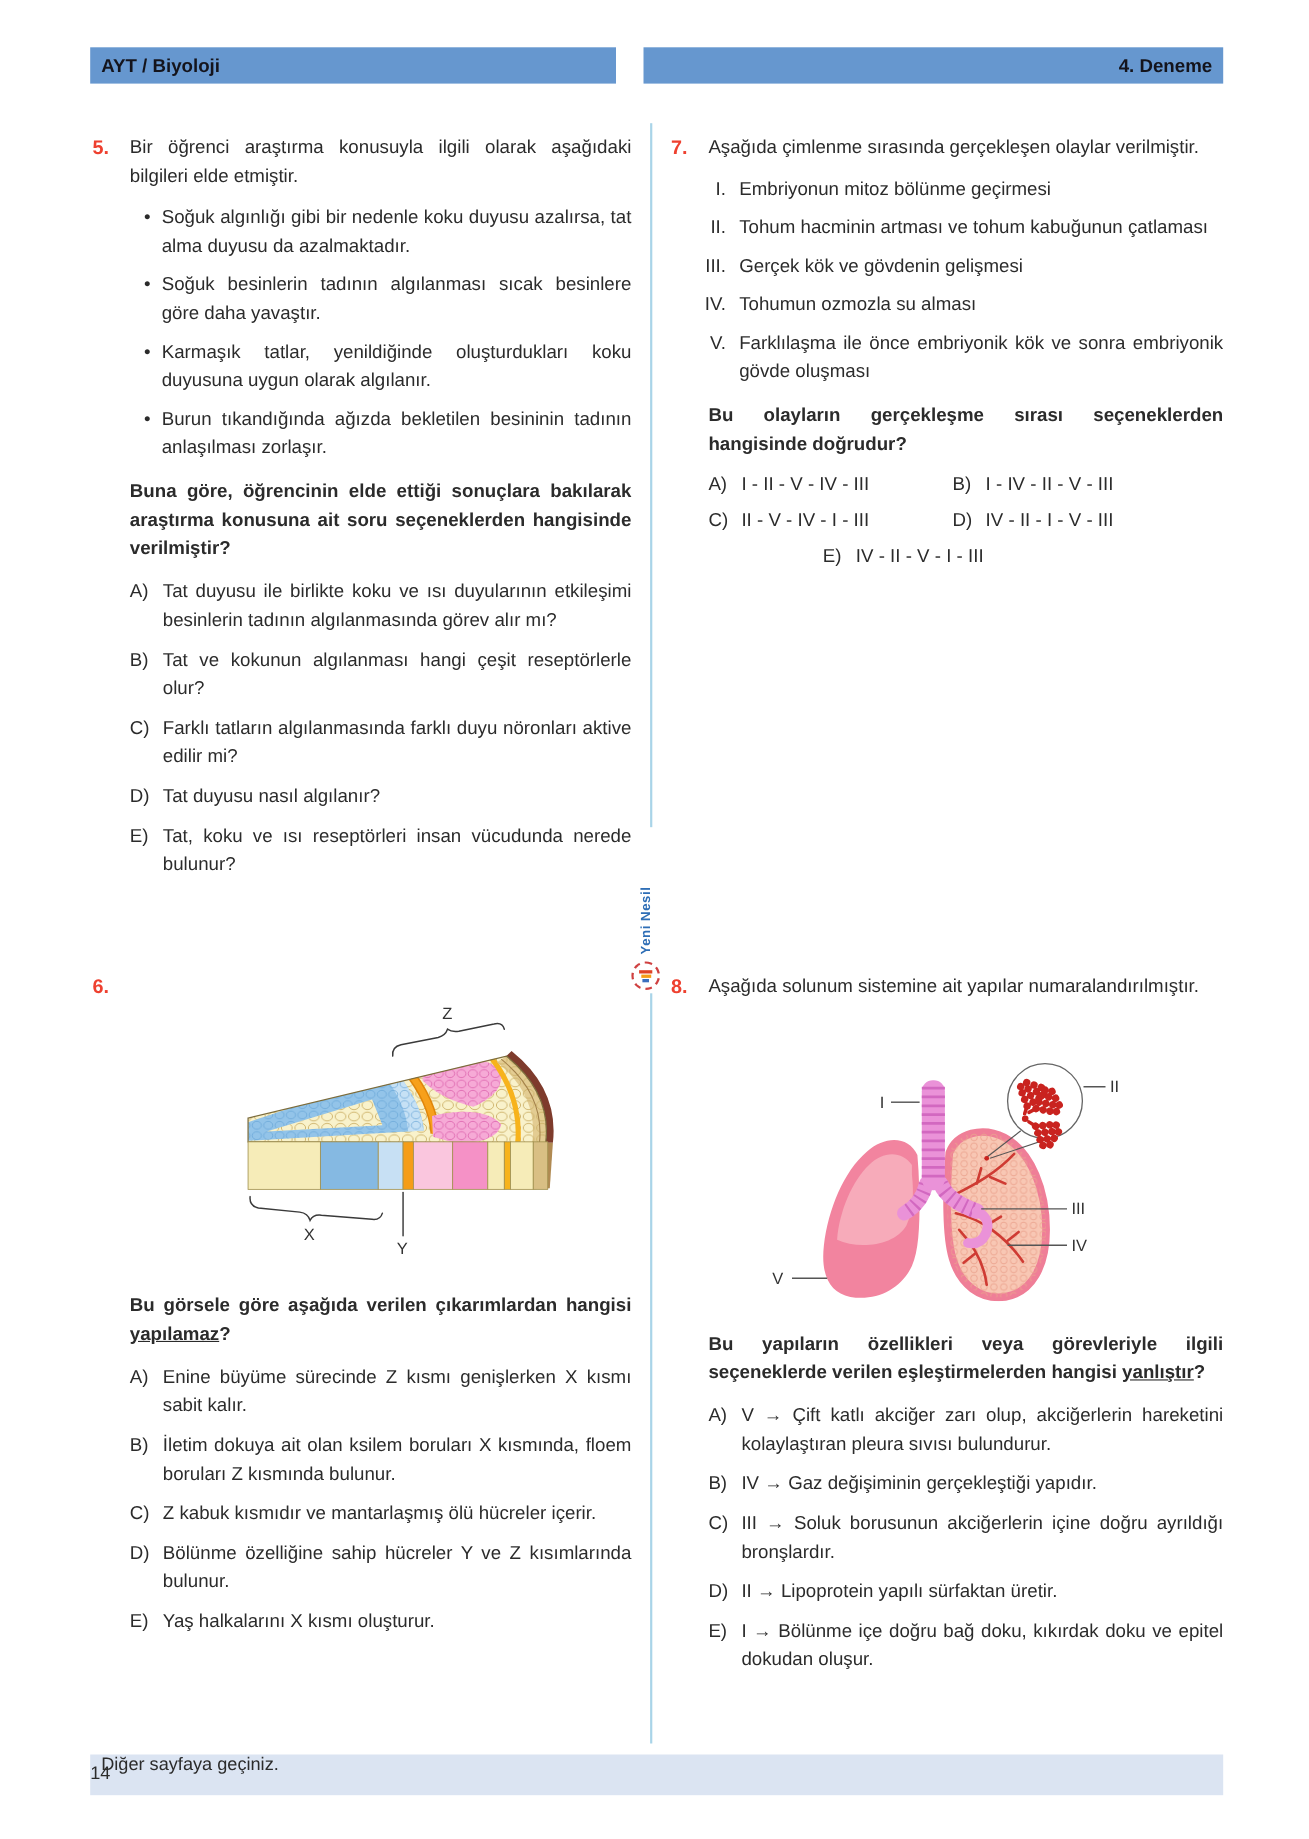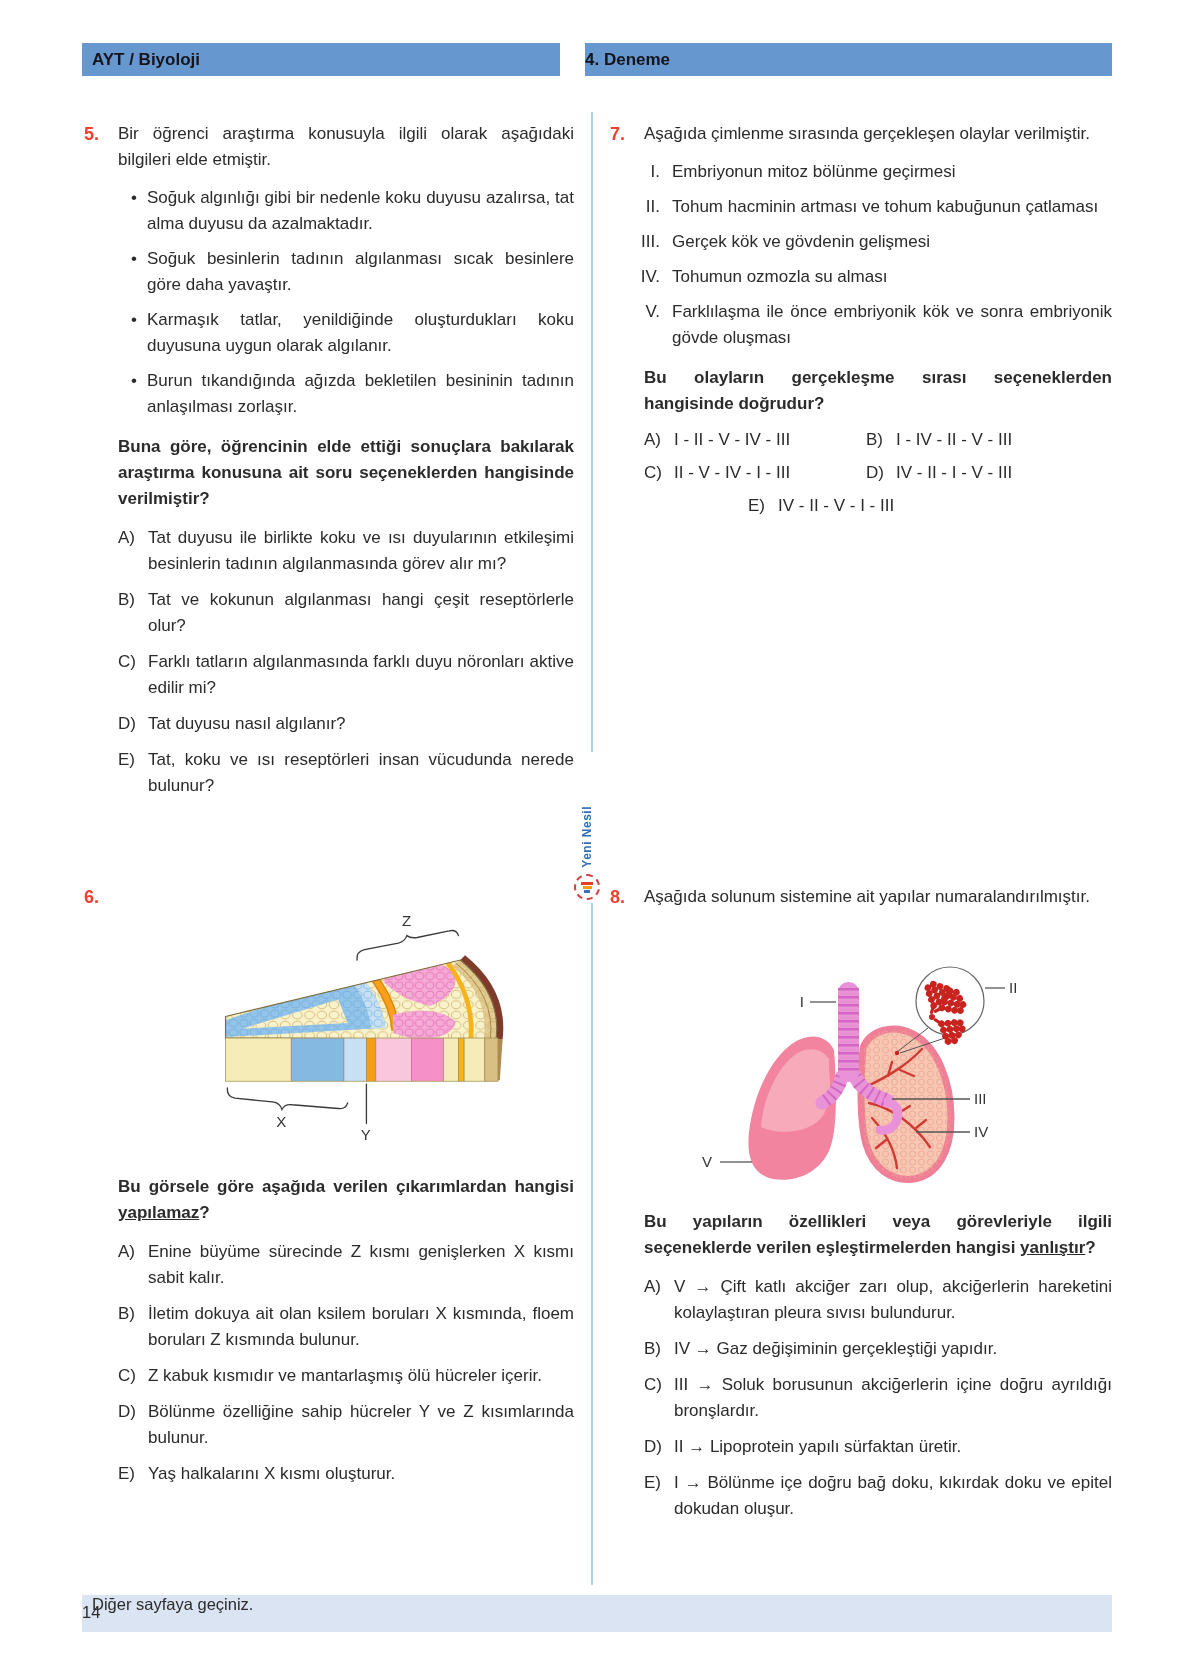--- a/index.html
+++ b/index.html
@@ -5,21 +5,21 @@
   * { box-sizing: border-box; margin: 0; padding: 0; }
   html,body { background:#ffffff; }
   .page {
     position: relative; width: 1190px; height: 1672px; background:#fff;
     font-family: "Liberation Sans", sans-serif; color:#2b2b2b; overflow:hidden;
   }
   
   .hbar { position:absolute; top:43px; height:33px; background:#6697cf;
           display:flex; align-items:center; font-weight:bold; font-size:17px; color:#14141c; }
   .hbar-left { left:82px; width:478px; padding-left:10px; }
-  .hbar-right { left:585px; width:527px; justify-content:flex-start; padding-right:10px; }
+  .hbar-right { left:585px; width:527px; justify-content:flex-end; padding-right:10px; }
   
   .footer { position:absolute; left:82px; top:1595px; width:1030px; height:37px;
             background:#dbe4f2; font-size:16.5px; color:#2b2b2b; }
   .footer-left { position:absolute; left:10px; top:0; }
   .footer-page { position:absolute; left:0; right:0; top:8px; text-align:left; }
   
   .divider-seg { position:absolute; left:591px; width:2px; background:#a9d4e8; }
   .seg-top { top:112px; height:640px; }
   .seg-bottom { top:903px; height:682px; }
   .logo-block { position:absolute; left:570px; top:750px; width:34px; height:150px;

